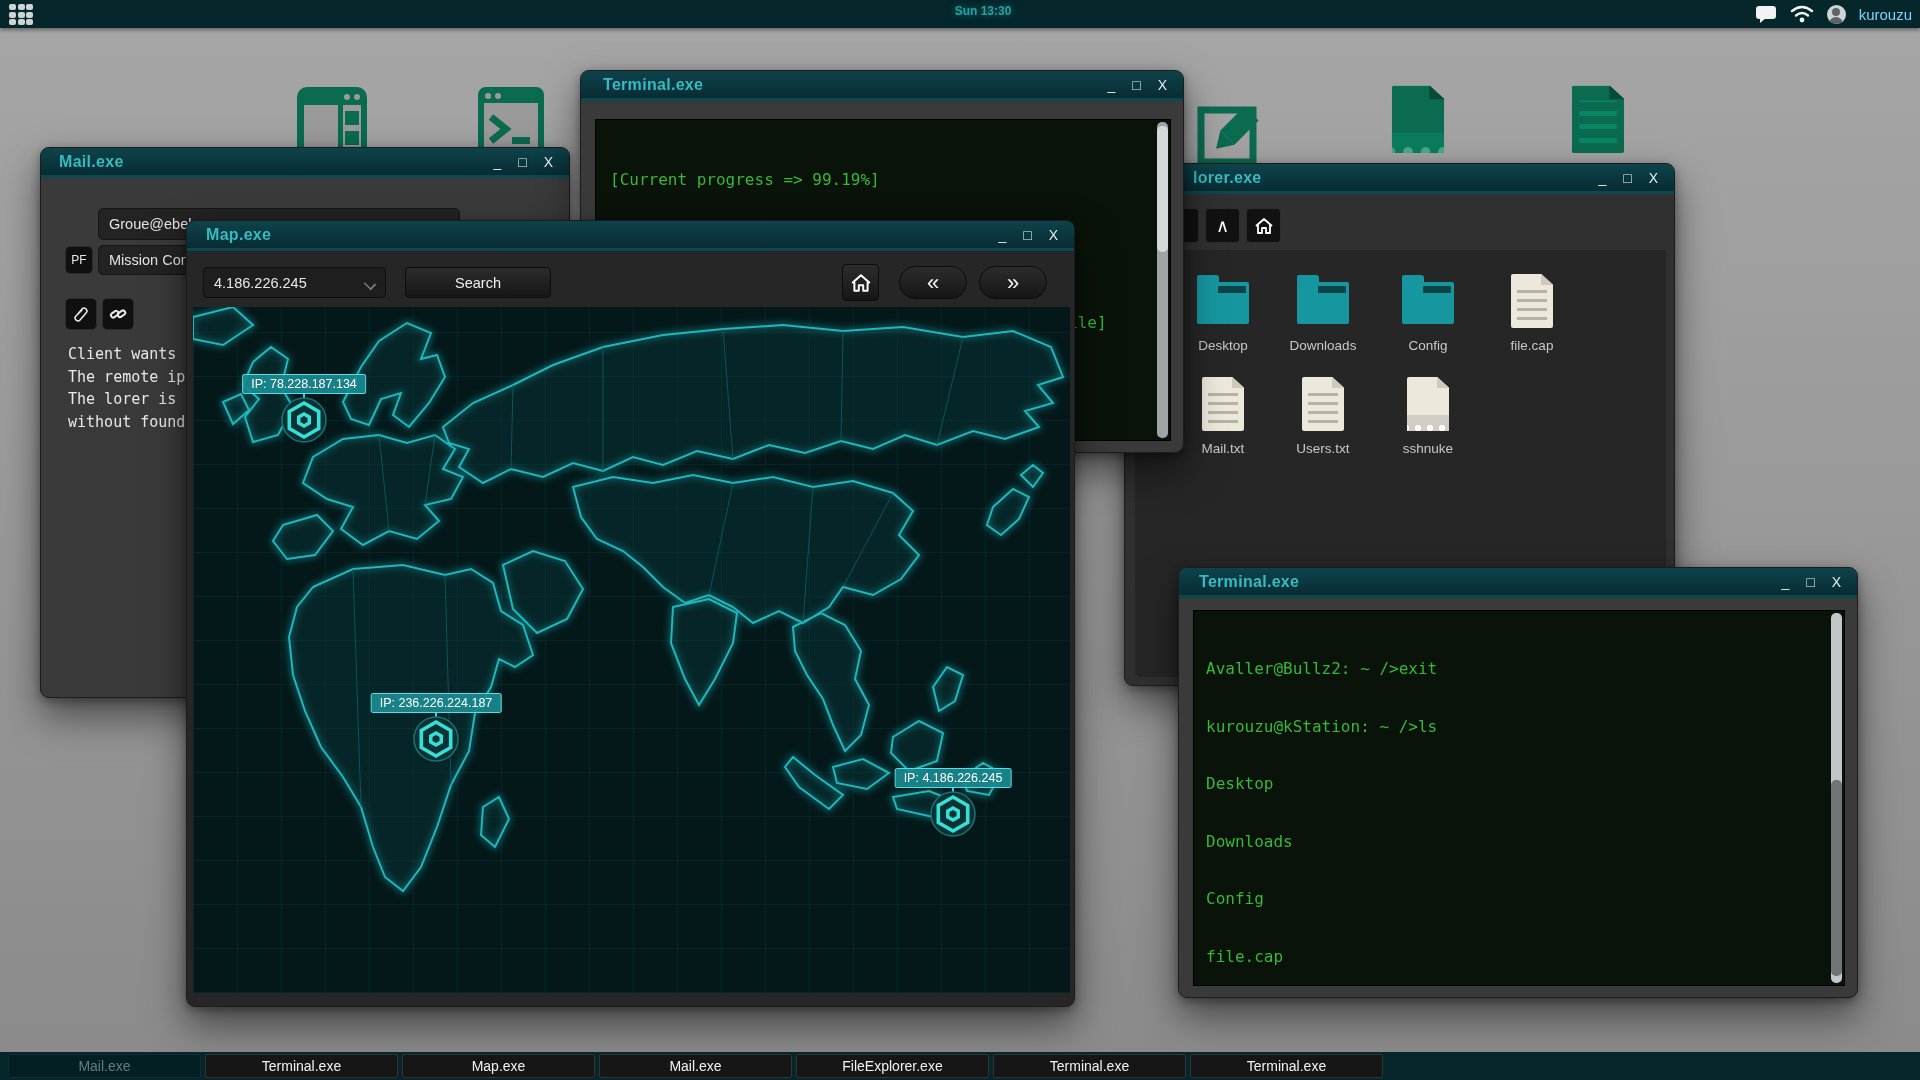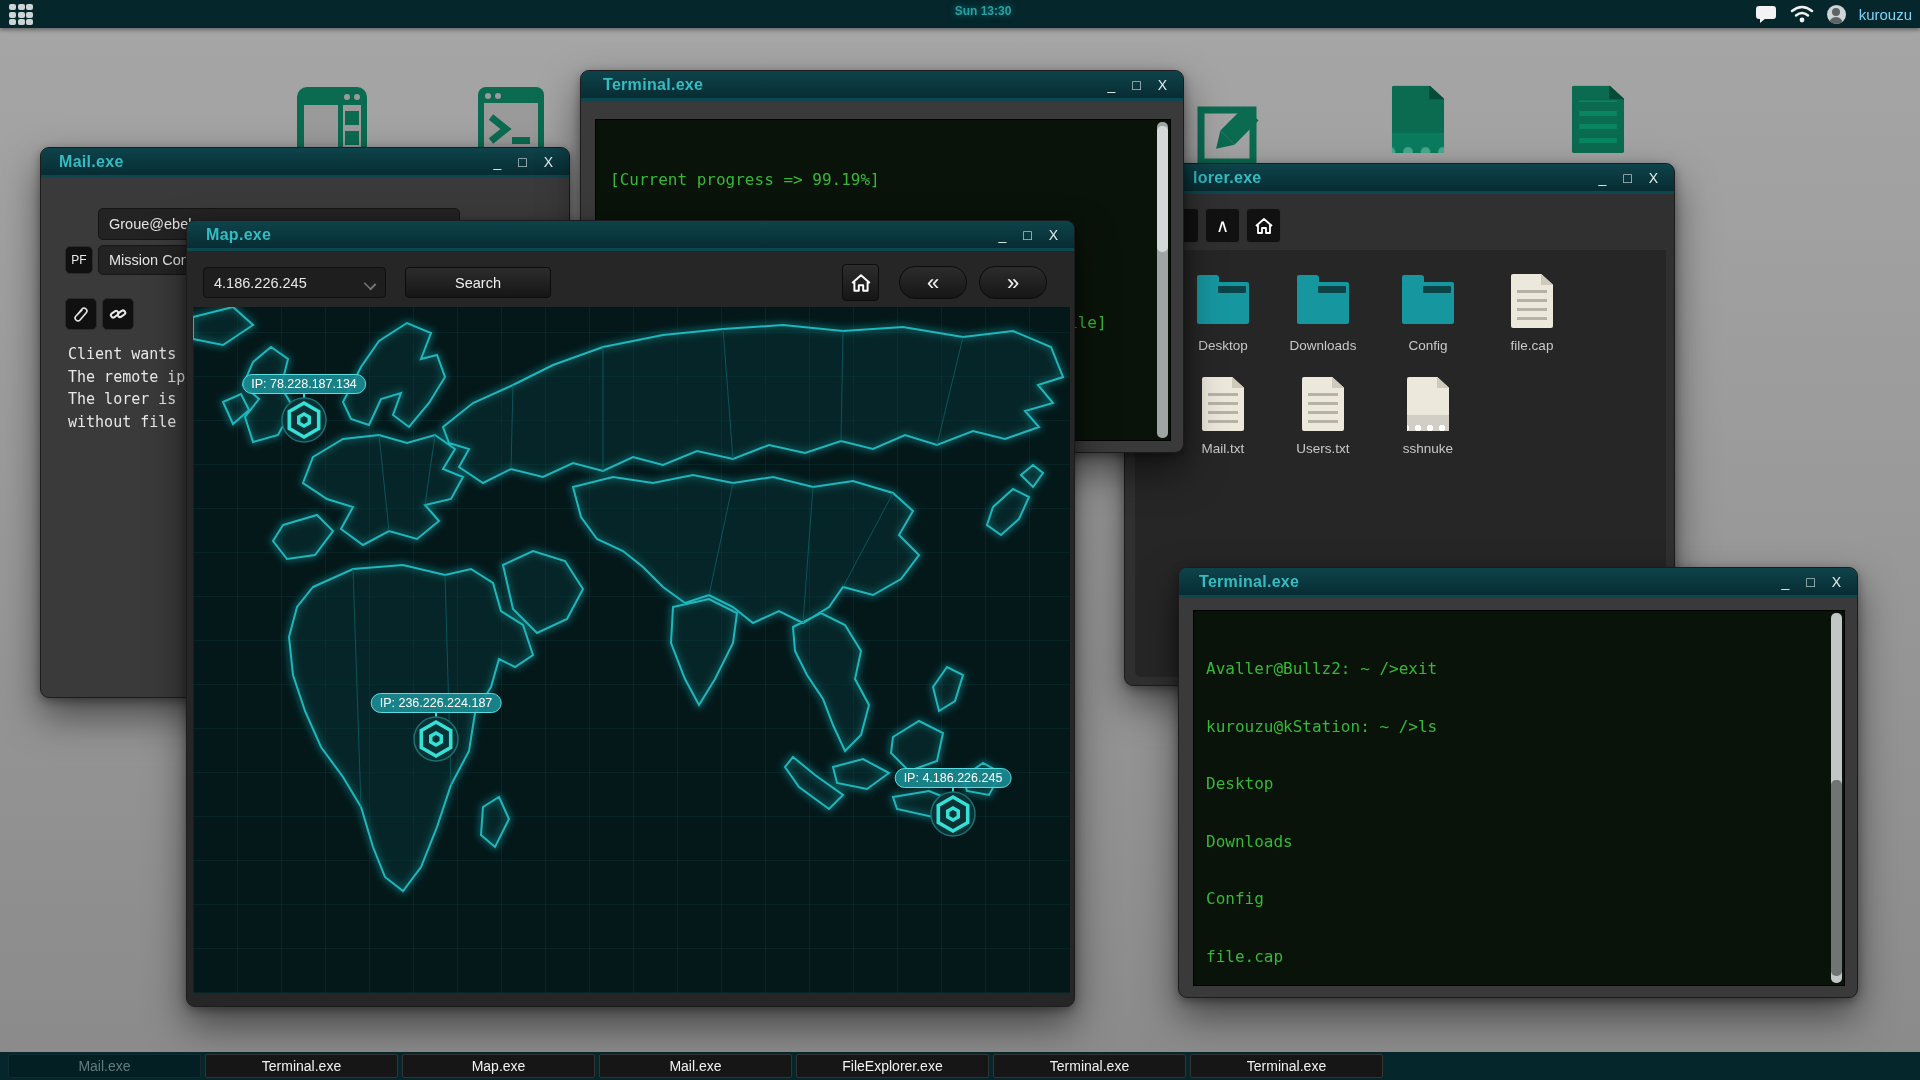--- a/index.html
+++ b/index.html
@@ -58,21 +58,21 @@
   .mapbtn{position:absolute;background:linear-gradient(180deg,#2c2c2c,#161616);border:1px solid #0c0c0c;
     border-radius:4px;color:#f0f0f0;display:flex;align-items:center;justify-content:center;cursor:pointer;box-sizing:border-box;}
   .maparea{position:absolute;left:6px;top:86px;width:877px;height:686px;background:#04181a;overflow:hidden;cursor:grab;
     background-image:
       repeating-linear-gradient(0deg,rgba(30,140,145,.10) 0 1px,transparent 1px 44px),
       repeating-linear-gradient(90deg,rgba(30,140,145,.10) 0 1px,transparent 1px 44px);}
   .marker{position:absolute;width:0;height:0;}
   .mk-hex{position:absolute;left:-23px;top:-23px;cursor:pointer;}
   .mk-label{position:absolute;left:0;top:-46px;transform:translateX(-50%);white-space:nowrap;
     background:rgba(26,138,144,.92);border:1px solid #5adde0;color:#fff;font-size:12.5px;
-    padding:2px 8px;border-radius:10px;cursor:pointer;}
+    padding:2px 8px;border-radius:2px;cursor:pointer;}
   .mk-line{position:absolute;left:-1px;top:-26px;width:2px;height:12px;background:#35d5d5;}
   
   .exp-window{background:#303030;}
   .navbtn{position:absolute;background:#111;border:1px solid #2e2e2e;border-radius:4px;color:#fff;
     display:flex;align-items:center;justify-content:center;cursor:pointer;box-sizing:border-box;}
   .pathfield{position:absolute;background:#1d1d1d;border:1px solid #0f0f0f;border-radius:14px;
     color:#dcdcdc;font-size:15px;display:flex;align-items:center;justify-content:center;box-sizing:border-box;}
   .exp-content{position:absolute;left:10px;top:86px;width:531px;height:427px;background:#262626;border-radius:0 0 6px 6px;}
   .fcell{position:absolute;width:92px;text-align:center;cursor:pointer;}
   .fcell .lbl{margin-top:6px;color:#c9c9c9;font-size:13.5px;}
@@ -163,21 +163,21 @@
         <g stroke="#e8e8e8" stroke-width="2" fill="none">
           <rect x="1.5" y="7" width="8" height="4.5" rx="2.2" transform="rotate(-35 5.5 9)"></rect>
           <rect x="8.5" y="6.5" width="8" height="4.5" rx="2.2" transform="rotate(-35 12.5 8.7)"></rect>
         </g>
       </svg>
     </div>
     <div class="mailbody" style="left:27px;top:195px;">
       <div>Client wants</div>
       <div>The remote ip</div>
       <div>The lorer is </div>
-      <div>without file</div>
+      <div>without found</div>
     </div>
   </div>
 
   <div class="window exp-window" style="left:1124px;top:163px;width:551px;height:523px;z-index:2;">
     <div class="titlebar">
       <span class="title" style="margin-left:68px;">lorer.exe</span>
       <span class="win-controls">
         <span>_</span>
         <span>□</span>
         <span>X</span>

